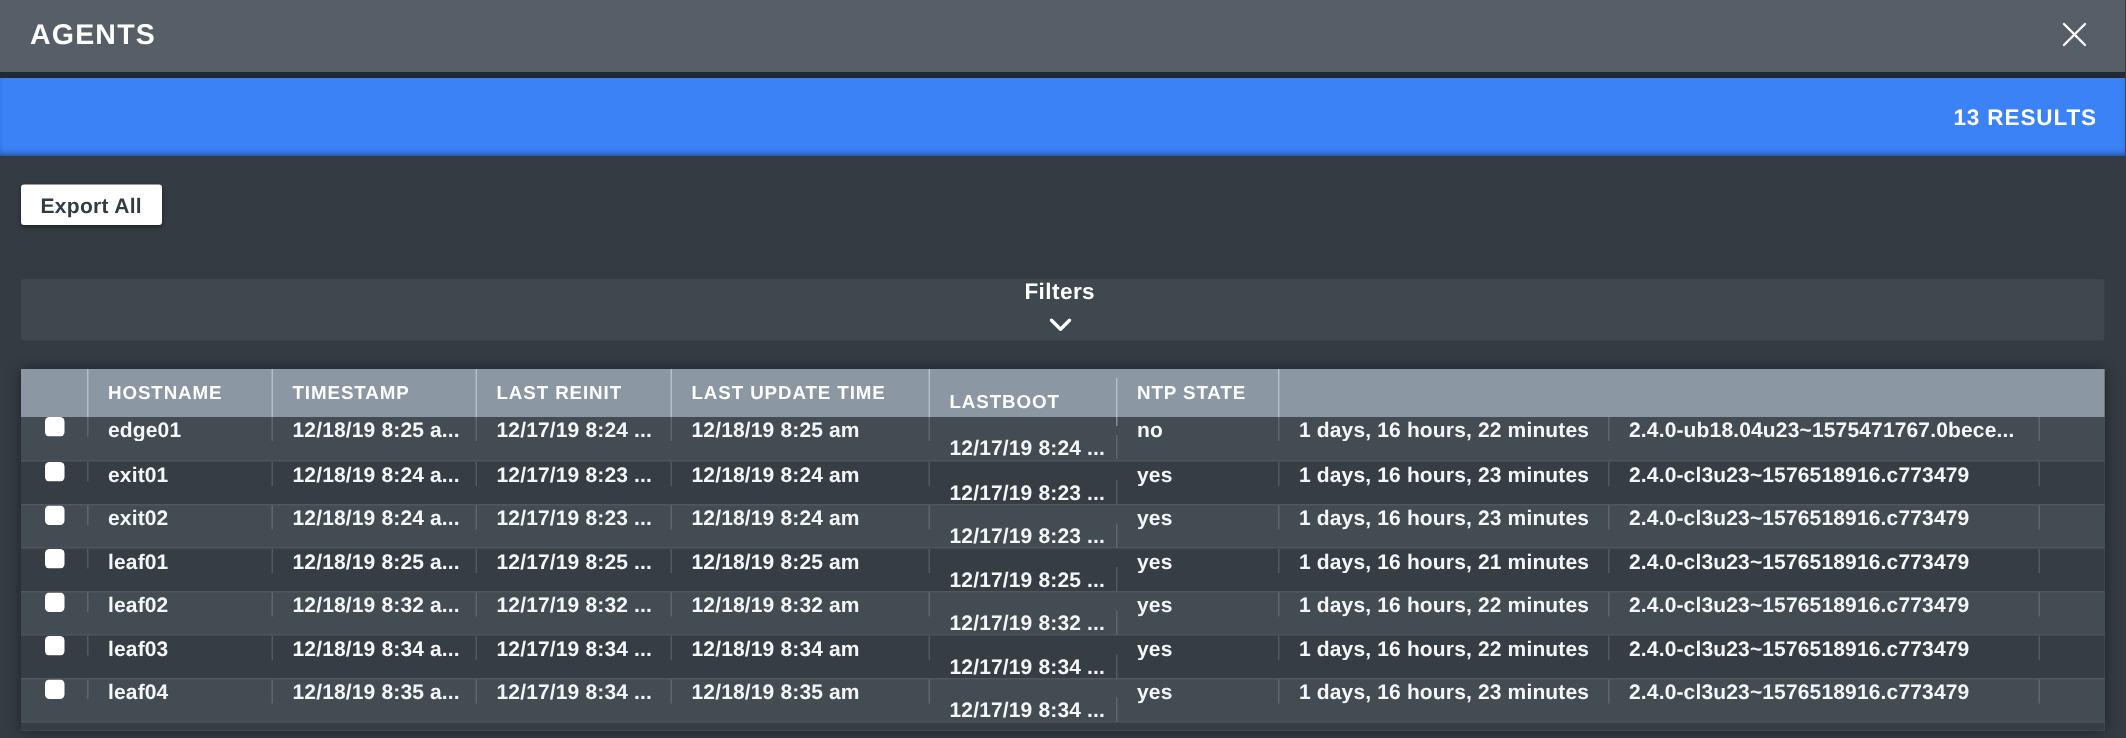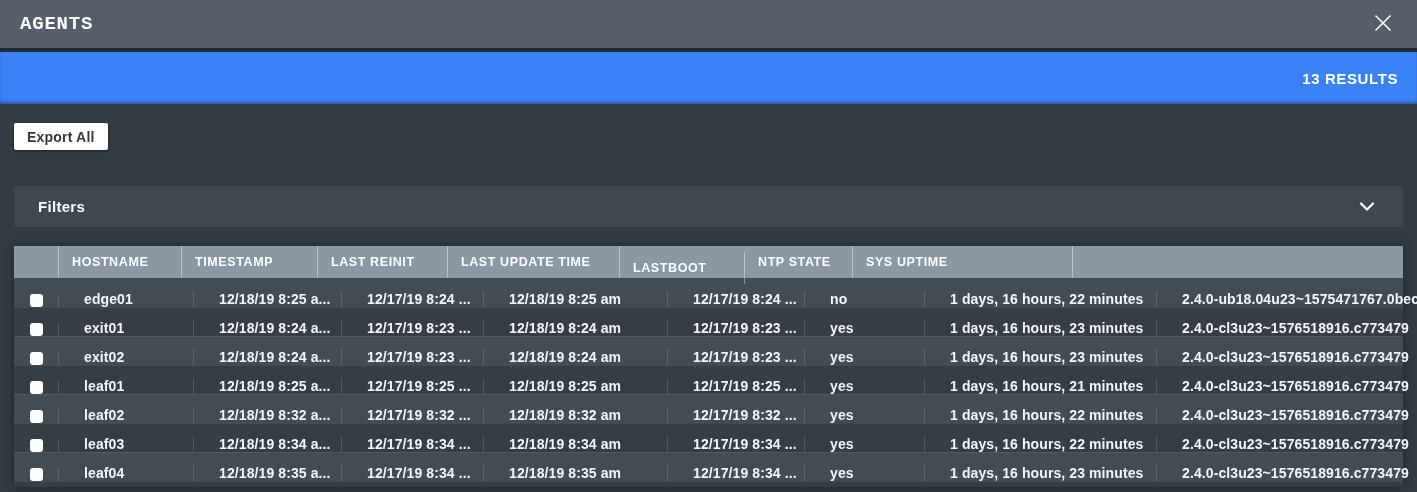--- a/index.html
+++ b/index.html
@@ -3,55 +3,55 @@
 <meta charset="utf-8">
 <style>
   * { margin:0; padding:0; box-sizing:border-box; }
   html,body { width:1417px; height:492px; overflow:hidden; background:#343b42;
               font-family:"Liberation Sans", sans-serif; }
 
   
   .titlebar { height:52px; background:#565e67; display:flex; align-items:center;
               justify-content:space-between; padding:0 19px 0 20px;
               border-bottom:4px solid #232930; }
-  .title { color:#ffffff; font-size:19px; font-weight:600; letter-spacing:0.8px;font-family:Liberation Mono, monospace; }
+  .title { color:#ffffff; font-size:19px; font-weight:600; letter-spacing:0.8px; }
   .close-btn { width:30px; height:30px; display:flex; align-items:center; justify-content:center;
                cursor:pointer; background:transparent; border:none; }
 
   
   .resultsbar { height:52px; background:#3b82f6; display:flex; align-items:center;
                 justify-content:flex-end; padding-right:19px;
                 box-shadow:inset 0 -3px 4px -2px rgba(0,0,0,0.45); }
   .results-text { color:#ffffff; font-size:15px; font-weight:700; letter-spacing:0.6px; }
 
   
   .content { padding:0 14px; }
 
   .export-btn { margin-top:19px; height:27px; padding:0 13px; background:#ffffff;
                 color:#333a41; border:none; border-radius:2px; font-family:inherit;
                 font-size:14px; font-weight:600; letter-spacing:0.2px;
                 box-shadow:0 1px 3px rgba(0,0,0,0.45); cursor:pointer; display:inline-flex;
                 align-items:center; }
 
   .filtersbar { margin-top:36px; height:41px; background:#3f474f; border-radius:2px;
                 display:flex; align-items:center; justify-content:space-between;
-                padding:0 28px 0 24px; cursor:pointer; }
+                padding:0 28px 0 24px; cursor:pointer;flex-direction:column; }
   .filters-label { color:#ffffff; font-size:15px; font-weight:700; letter-spacing:0.3px; }
 
   
   .table { margin-top:19px; width:1389px; background:#737373;
            box-shadow:0 0 9px rgba(0,0,0,0.4); }
   .thead { display:flex; height:32px; background:#8b97a3; align-items:center; }
   .th { height:100%; display:flex; align-items:center; padding:0 8px 0 13px;
         color:#ffffff; font-size:12.5px; font-weight:700; letter-spacing:0.6px;
         border-right:1px solid rgba(255,255,255,0.38); white-space:nowrap; overflow:hidden; }
   .th:last-child { border-right:none; }
 
-  .tr { display:flex; height:29px; align-items:flex-end;
-        border-top:1px solid rgba(255,255,255,0.07);gap:12px; }
+  .tr { display:flex; height:29px; align-items:flex-start;
+        border-top:1px solid rgba(255,255,255,0.07); }
   .tr:first-child { border-top:none; }
   .tr:nth-child(odd)  { background:#434b53; }
   .tr:nth-child(even) { background:#363d45; }
   .td { display:flex; align-items:center; padding:0 8px 0 13px; color:#f4f6f8;
         font-size:14px; font-weight:600; letter-spacing:0.1px;
         border-right:1px solid rgba(255,255,255,0.15);
         white-space:nowrap; overflow:hidden; }
   .td:last-child { border-right:none; }
 
   .col-0 { width:45px;  flex:none; padding-left:16px; }
@@ -104,21 +104,20 @@
 
   <div class="table">
     <div class="thead" id="thead">
         <div class="th col-0"></div>
         <div class="th col-1">HOSTNAME</div>
         <div class="th col-2">TIMESTAMP</div>
         <div class="th col-3">LAST REINIT</div>
         <div class="th col-4">LAST UPDATE TIME</div>
         <div class="th col-5">LASTBOOT</div>
         <div class="th col-6">NTP STATE</div>
-        <div class="th col-7">SYS UPTIME</div>
         <div class="th col-9"></div>
       </div>
     <div id="tbody">
         <div class="tr">
     <div class="td col-0">
       <span class="checkbox"></span>
     </div>
     <div class="td col-1">edge01</div>
     <div class="td col-2">12/18/19 8:25 a...</div>
     <div class="td col-3">12/17/19 8:24 ...</div>

